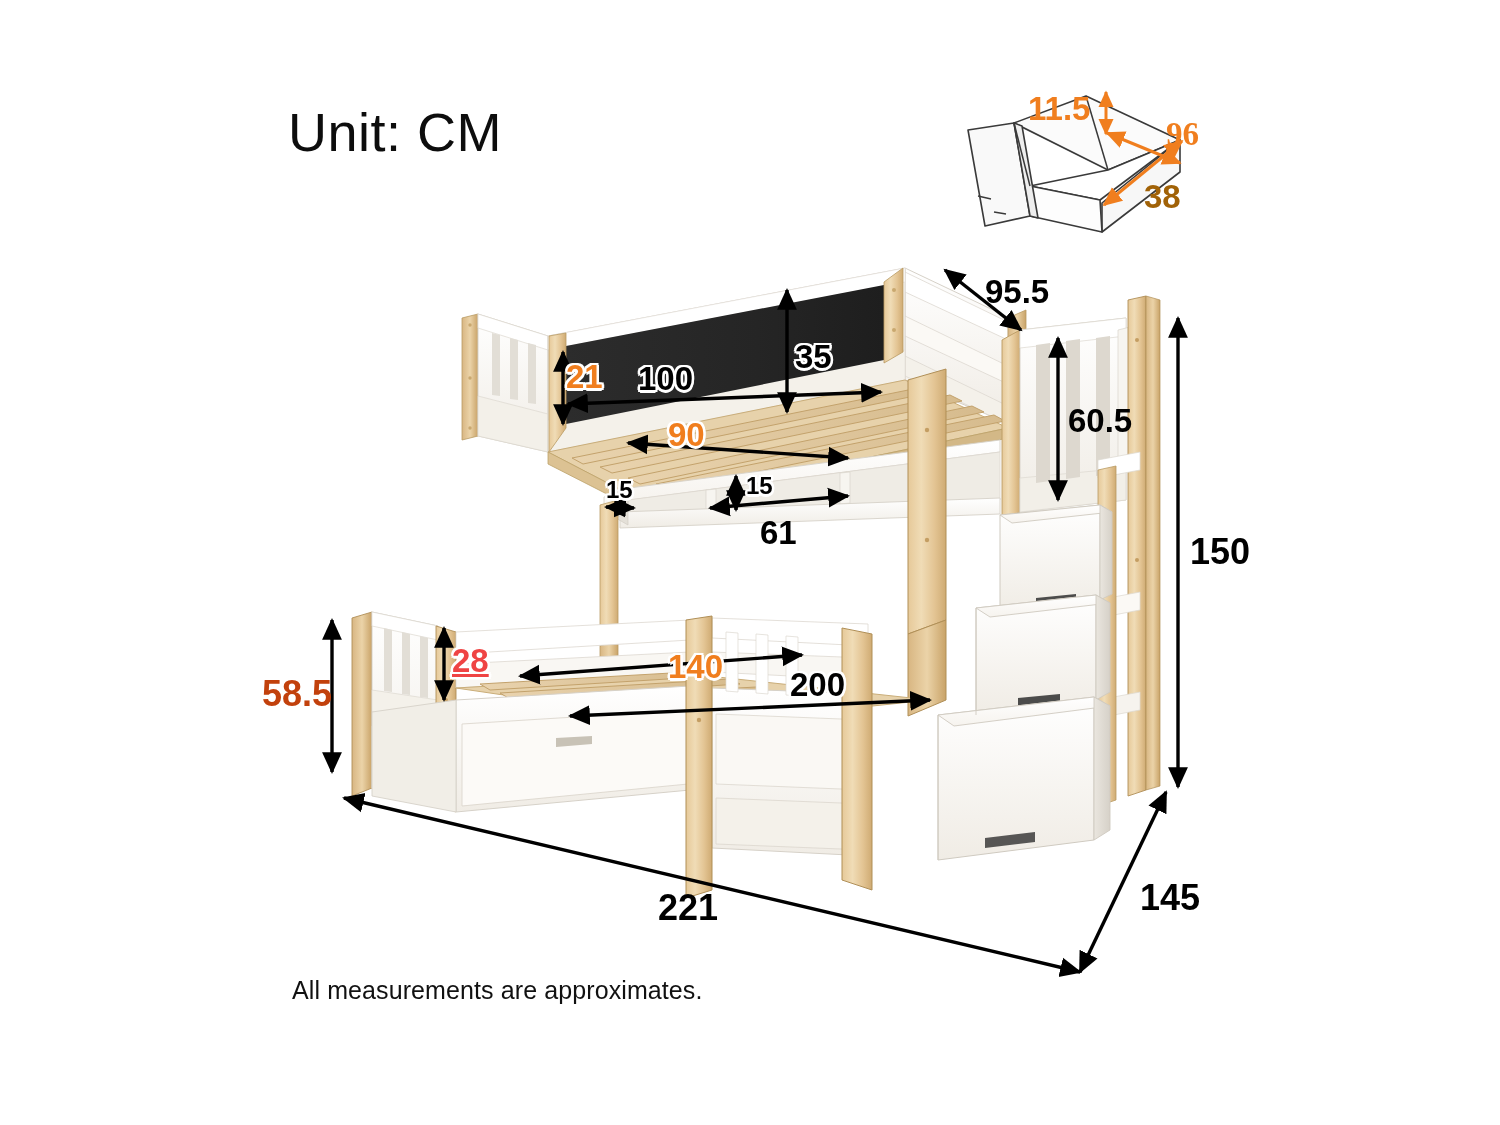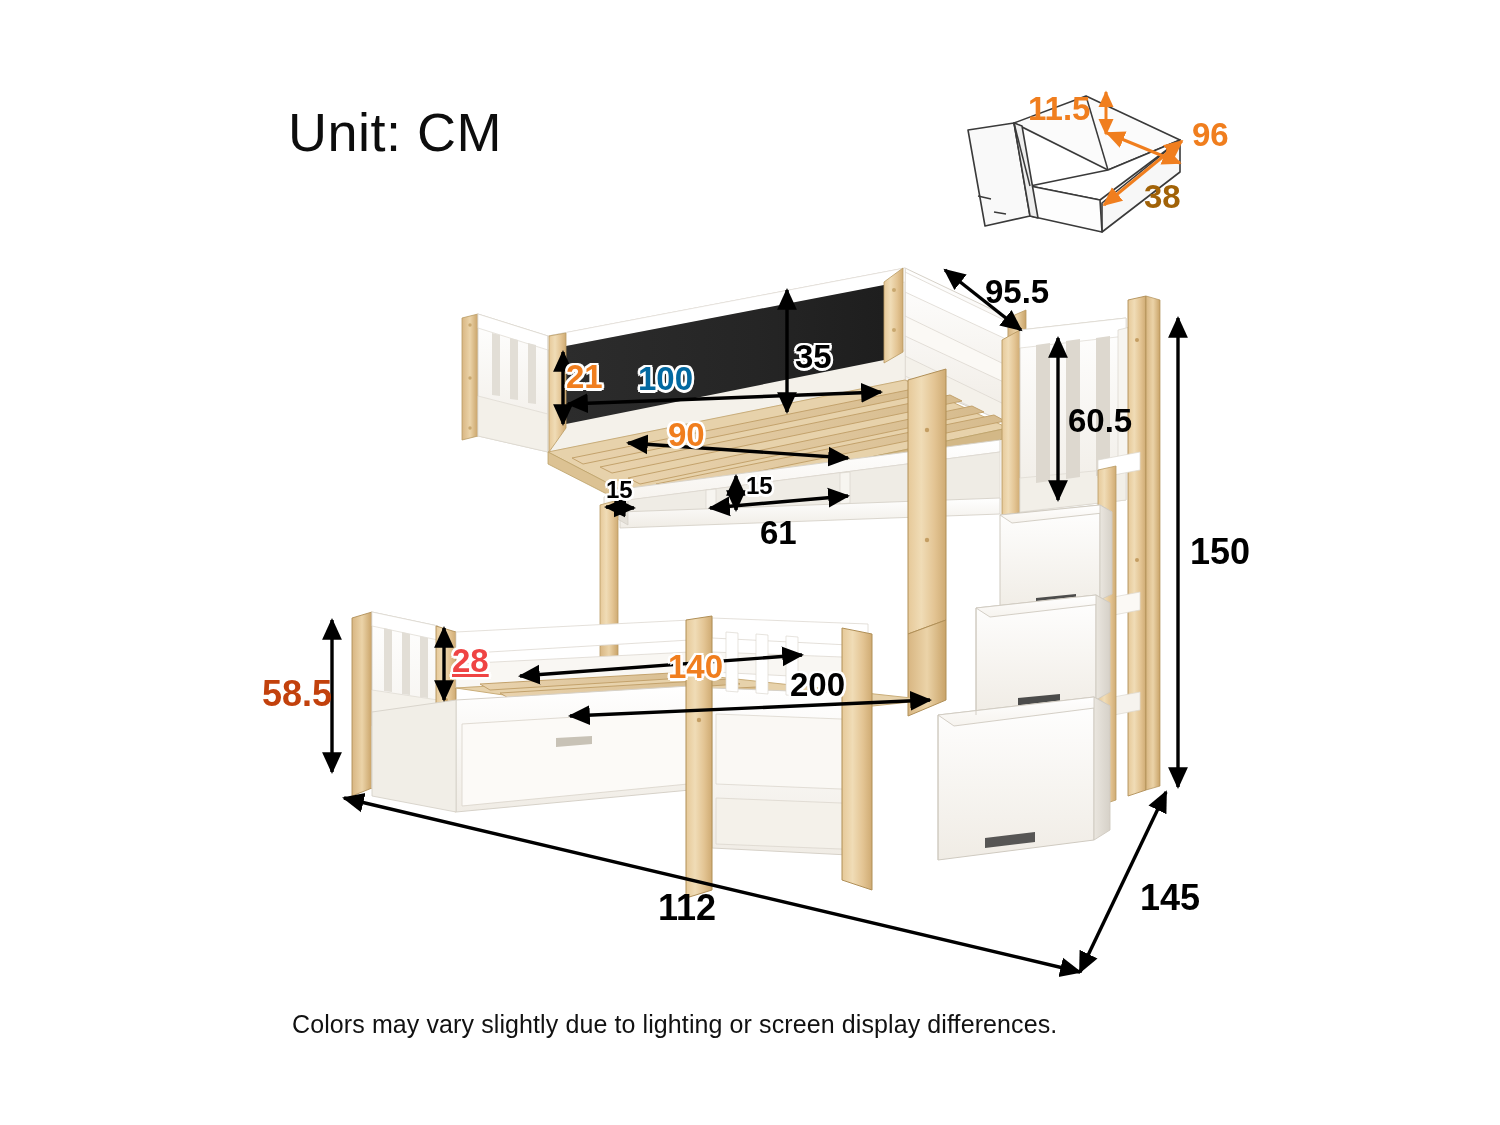--- a/index.html
+++ b/index.html
@@ -391,35 +391,35 @@
       <line x1="1166" y1="792" x2="1080" y2="972" marker-start="url(#ah)" marker-end="url(#ah)"></line>
 
     </g>
 
     <g stroke="#000000" stroke-width="3.4" fill="none">
       <line x1="628" y1="443" x2="848" y2="458" marker-start="url(#ah)" marker-end="url(#ah)"></line>
     </g>
   </svg>
 
   <div class="dim onboard" style="left: 566px; top: 360px; color: rgb(240, 126, 30);">21</div>
-  <div class="dim onboard" style="left: 638px; top: 362px; color: #0369a1;">100</div>
+  <div class="dim onboard" style="left: 638px; top: 362px; color: #000000;">100</div>
   <div class="dim halo" style="left: 795px; top: 340px; color: rgb(0, 0, 0);">35</div>
   <div class="dim" style="left: 985px; top: 275px; color: rgb(0, 0, 0);">95.5</div>
   <div class="dim orange halo" style="left: 668px; top: 418px; color: rgb(240, 126, 30);">90</div>
   <div class="dim" style="left: 1068px; top: 404px; color: rgb(0, 0, 0);">60.5</div>
   <div class="dim big" style="left: 1190px; top: 534px; color: rgb(0, 0, 0);">150</div>
   <div class="dim small halo" style="left: 606px; top: 478px; color: rgb(0, 0, 0);">15</div>
   <div class="dim small halo" style="left: 746px; top: 474px; color: rgb(0, 0, 0);">15</div>
   <div class="dim" style="left: 760px; top: 516px; color: rgb(0, 0, 0);">61</div>
   <div class="dim halo" style="left: 452px; top: 644px; color: #ef4444; text-decoration: underline;">28</div>
   <div class="dim big" style="left: 262px; top: 676px; color: #c2410c;">58.5</div>
   <div class="dim orange halo" style="left: 668px; top: 650px; color: rgb(240, 126, 30);">140</div>
   <div class="dim halo" style="left: 790px; top: 668px; color: rgb(0, 0, 0);">200</div>
-  <div class="dim big" style="left: 658px; top: 890px; color: rgb(0, 0, 0);">112</div>
+  <div class="dim big" style="left: 658px; top: 890px; color: rgb(0, 0, 0);">221</div>
   <div class="dim big" style="left: 1140px; top: 880px; color: rgb(0, 0, 0);">145</div>
 
   <div class="dim orange" style="left: 1028px; top: 92px; color: rgb(240, 126, 30);">11.5</div>
-  <div class="dim orange" style="left: 1192px; top: 118px; color: rgb(240, 126, 30);">96</div>
+  <div class="dim orange" style="left: 1166px; top: 118px; color: rgb(240, 126, 30); font-family: Liberation Serif, serif;">96</div>
   <div class="dim orange" style="left: 1144px; top: 180px; color: #a16207;">38</div>
 
-  <div class="footnote l2">Colors may vary slightly due to lighting or screen display differences.</div>
+  <div class="footnote l1">All measurements are approximates.</div>
 
 </div>
 
 </body></html>

